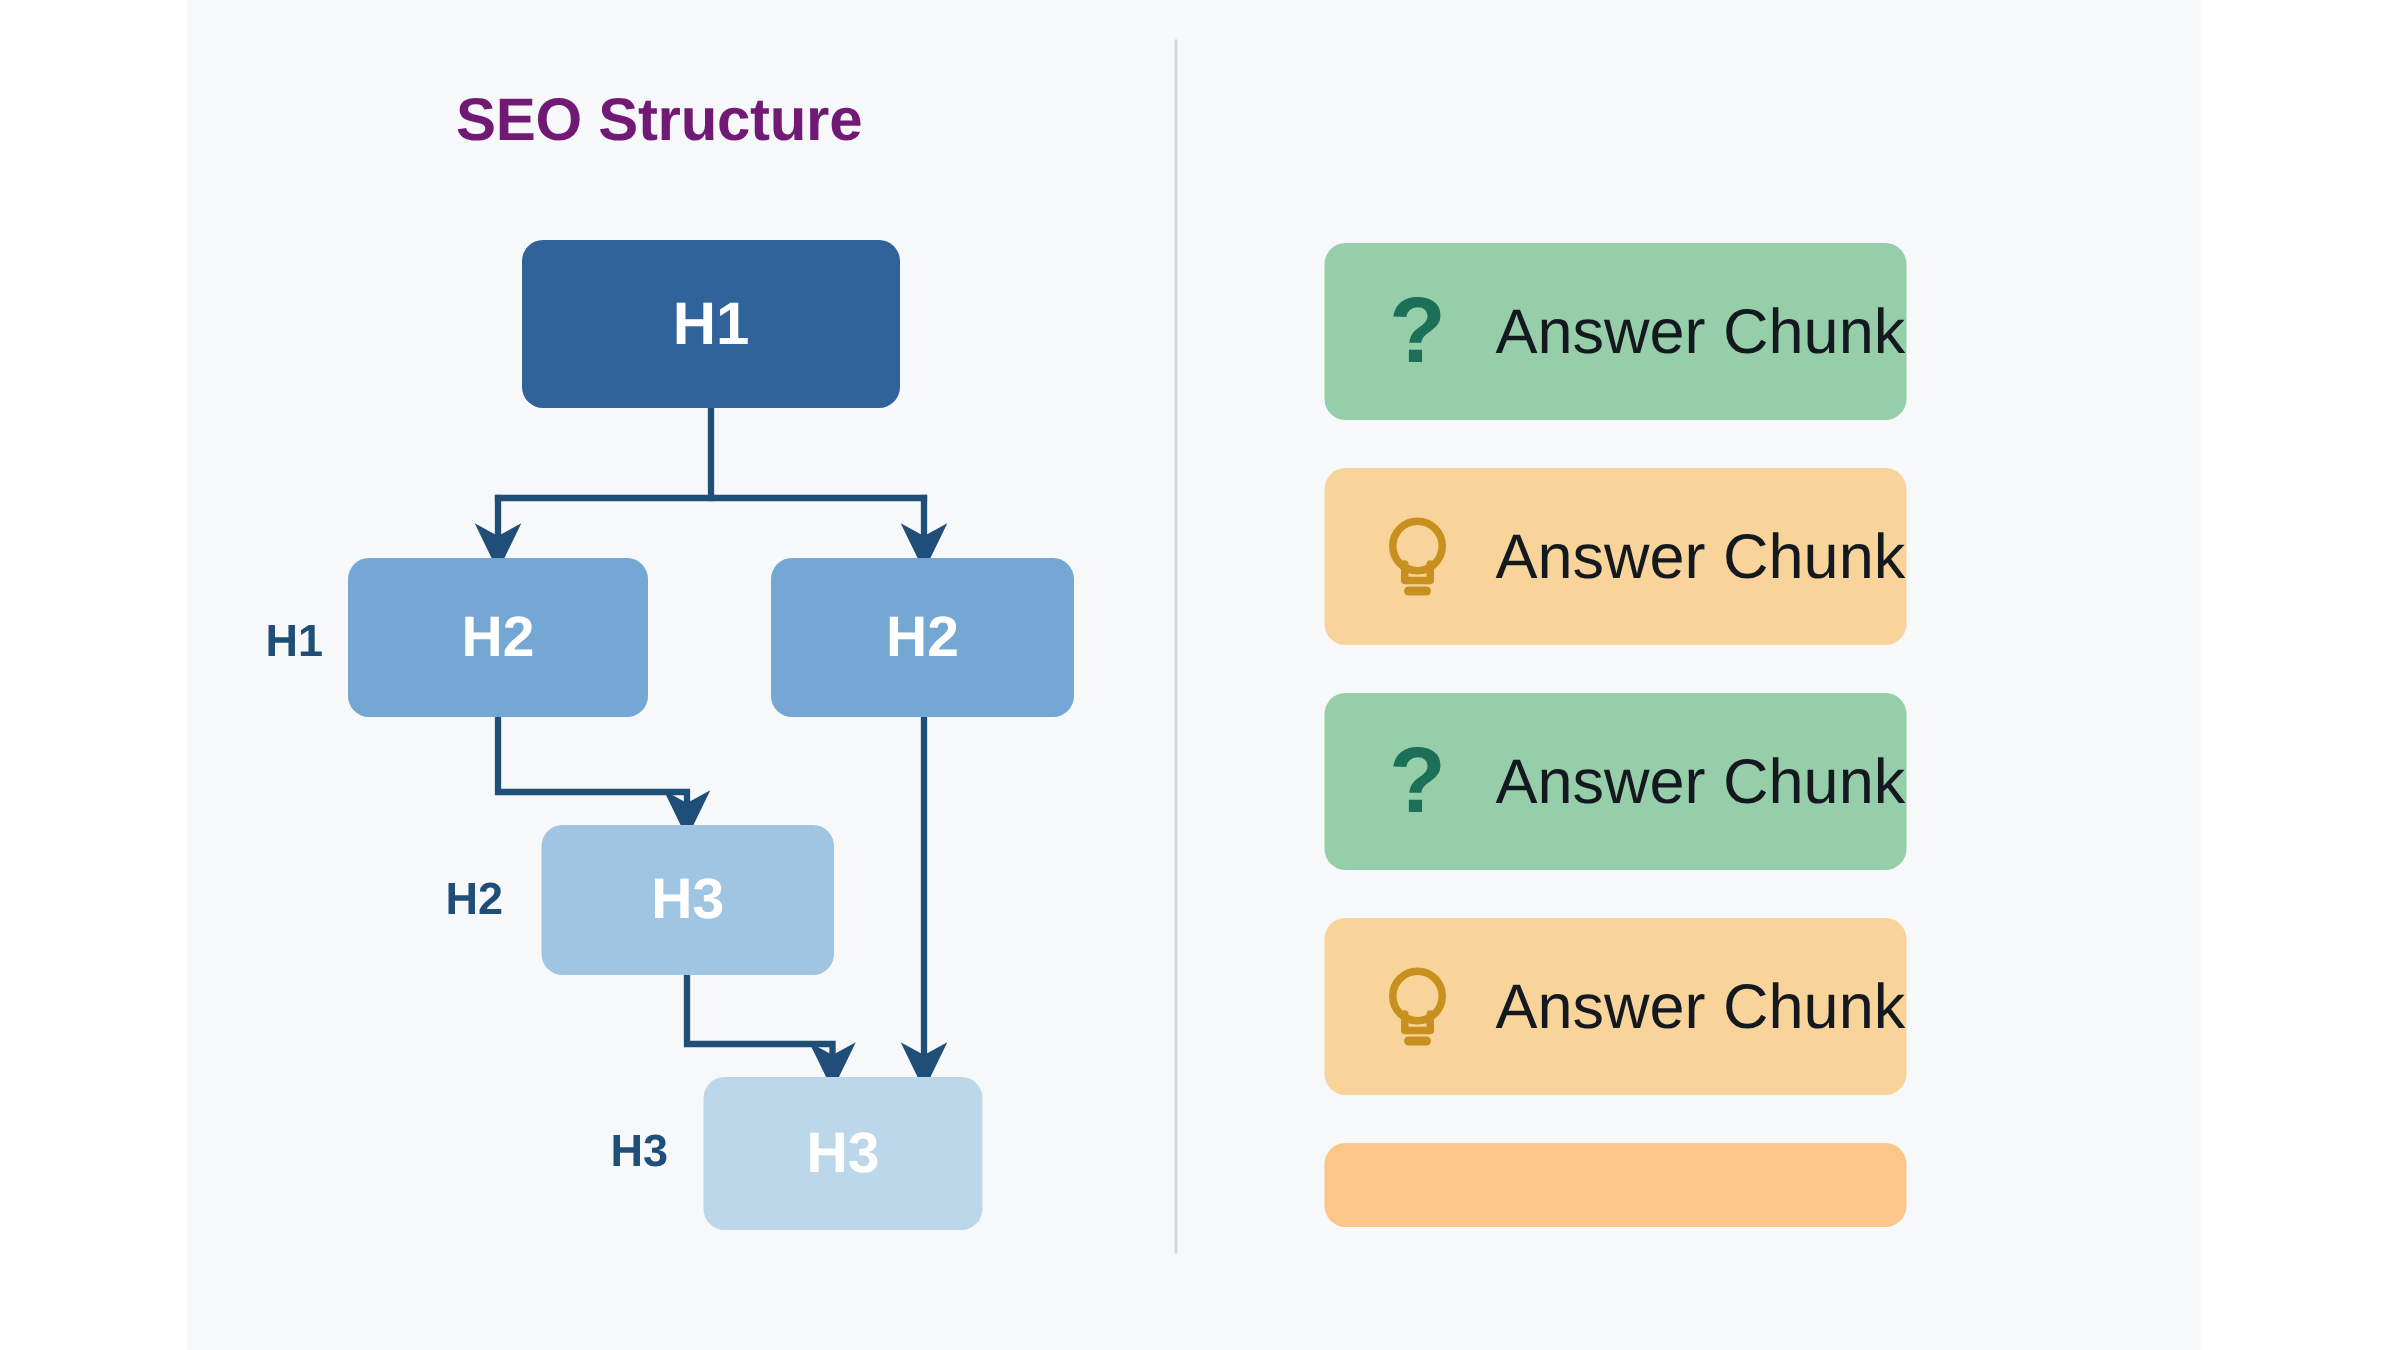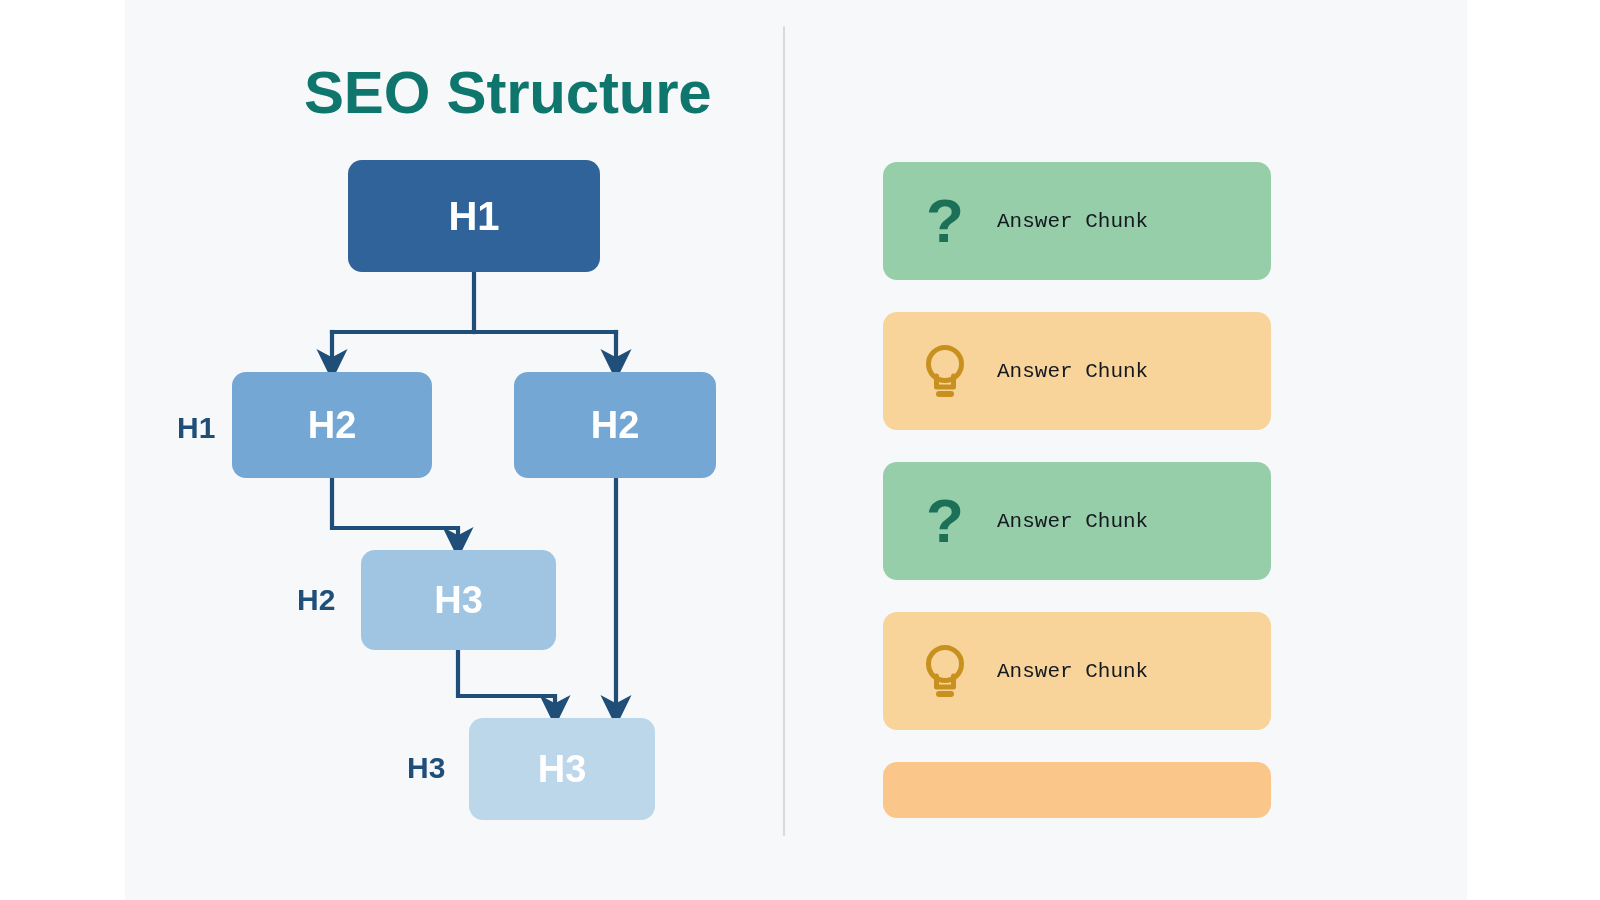--- a/index.html
+++ b/index.html
@@ -29,23 +29,23 @@
     position: absolute;
     left: 783px;
     top: 26px;
     width: 2px;
     height: 810px;
     background: #d5dade;
     border-radius: 1px;
   }
   .col-title {
     position: absolute;
-    font-size: 60px;
-    font-weight: bold;
-    color: #0f766e;
+    font-size: 40px;
+    font-weight: bold;
+    color: #701a75;
     letter-spacing: -0.2px;
     white-space: nowrap;
   }
   #seo-title { left: 304px; top: 58px; }
   #geo-title { left: 894px; top: 60px; }
 
   
   #seo-area {
     position: absolute;
     left: 125px; top: 0;
@@ -112,24 +112,23 @@
     margin-right: 26px;
   }
   .qmark {
     font-size: 62px;
     font-weight: bold;
     line-height: 1;
     color: #1d7058;
     font-family: "Liberation Sans", sans-serif;
   }
   .chunk-text {
-    font-size: 21px;
+    font-size: 42px;
     color: #14181f;
     white-space: nowrap;
-    font-family: Liberation Mono, monospace;
   }
 </style>
 </head>
 <body>
 
 <div id="stage">
 
   <div id="panel"></div>
 
   <div id="divider"></div>

